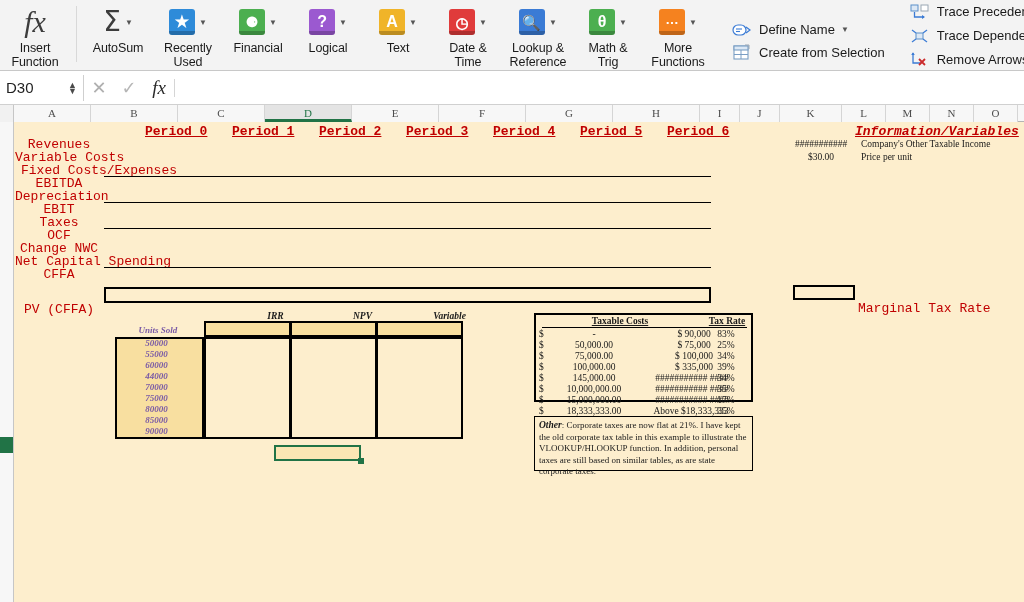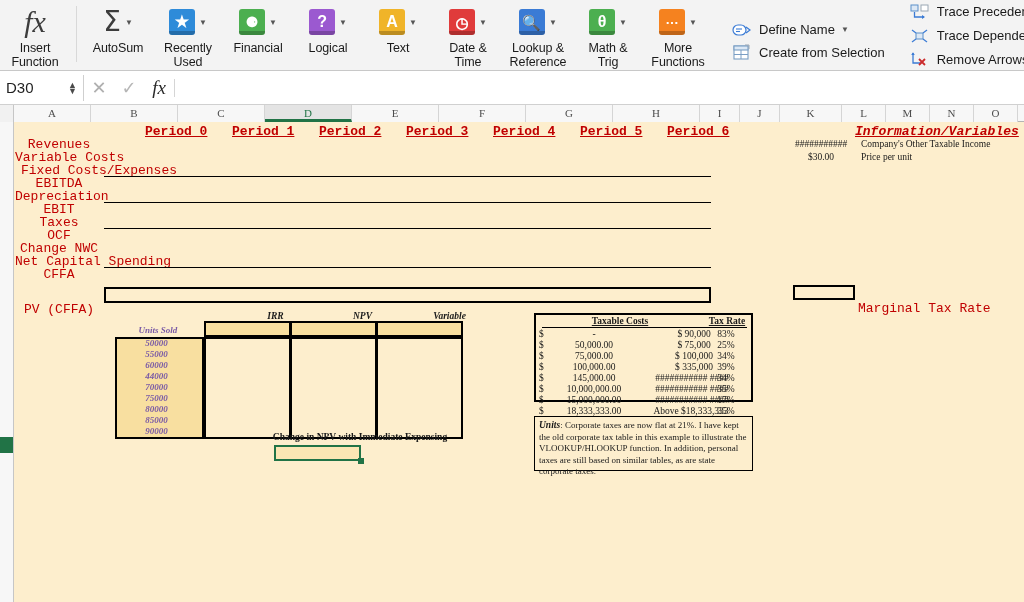--- a/index.html
+++ b/index.html
@@ -420,21 +420,20 @@
       <div class="abs purple r" style="left:100px; top:216px; width:83px">50000</div>
       <div class="abs purple r" style="left:100px; top:227px; width:83px">55000</div>
       <div class="abs purple r" style="left:100px; top:238px; width:83px">60000</div>
       <div class="abs purple r" style="left:100px; top:249px; width:83px">44000</div>
       <div class="abs purple r" style="left:100px; top:260px; width:83px">70000</div>
       <div class="abs purple r" style="left:100px; top:271px; width:83px">75000</div>
       <div class="abs purple r" style="left:100px; top:282px; width:83px">80000</div>
       <div class="abs purple r" style="left:100px; top:293px; width:83px">85000</div>
       <div class="abs purple r" style="left:100px; top:304px; width:83px">90000</div>
 
-      <div class="abs dark b c" style="left:215px; top:310px; width:260px">Change in NPV with Immediate Expensing</div>
       <div class="activecell" style="left:259px; top:323px; width:87px; height:16px">
         <span class="abs" style="left:2px;top:1px"></span>
       </div>
       <div class="fillhandle" style="left:343px; top:336px"></div>
 
       <div class="boxline" style="left:519px; top:191px; width:219px; height:89px"></div>
       <div class="abs dark b u c" style="left:540px; top:194px; width:130px">Taxable Costs</div>
       <div class="abs dark b u c" style="left:690px; top:194px; width:44px">Tax Rate</div>
       <div class="hr" style="left:527px; top:205px; width:205px"></div>
 
@@ -481,18 +480,18 @@
         <div class="abs dark r" style="left:690px; top:273px; width:42px">17%</div>
       </div>
       <div>
         <div class="abs dark" style="left:524px; top:284px">$</div>
         <div class="abs dark r" style="left:524px; top:284px; width:110px">18,333,333.00</div>
         <div class="abs dark r" style="left:630px; top:284px; width:92px">Above $18,333,333</div>
         <div class="abs dark r" style="left:690px; top:284px; width:42px">35%</div>
       </div>
 
       <div class="notebox" style="left:519px; top:294px; width:219px; height:55px">
-        <p><span class="dark i b">Units</span><span>: Corporate taxes  are now flat at 21%. I have kept the old corporate tax table in this example to illustrate the VLOOKUP/HLOOKUP function. In addition,  personal taxes are still based on similar tables, as are state corporate taxes.</span></p>
+        <p><span class="dark i b">Other</span><span>: Corporate taxes  are now flat at 21%. I have kept the old corporate tax table in this example to illustrate the VLOOKUP/HLOOKUP function. In addition,  personal taxes are still based on similar tables, as are state corporate taxes.</span></p>
       </div>
 
     </div>
   </div>
 </div>
 
 </body></html>

